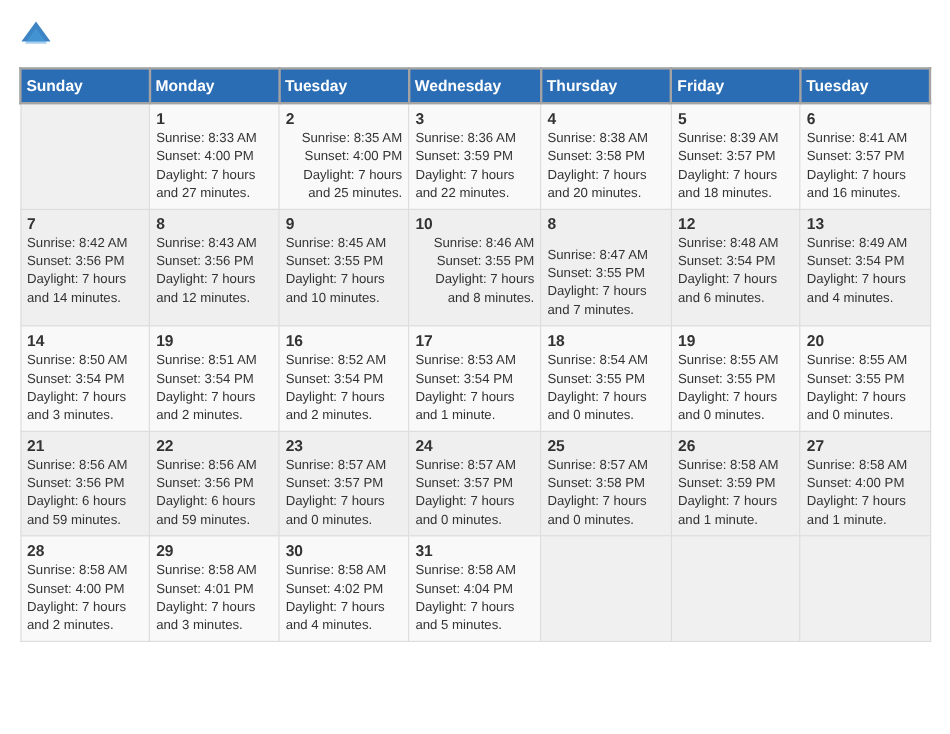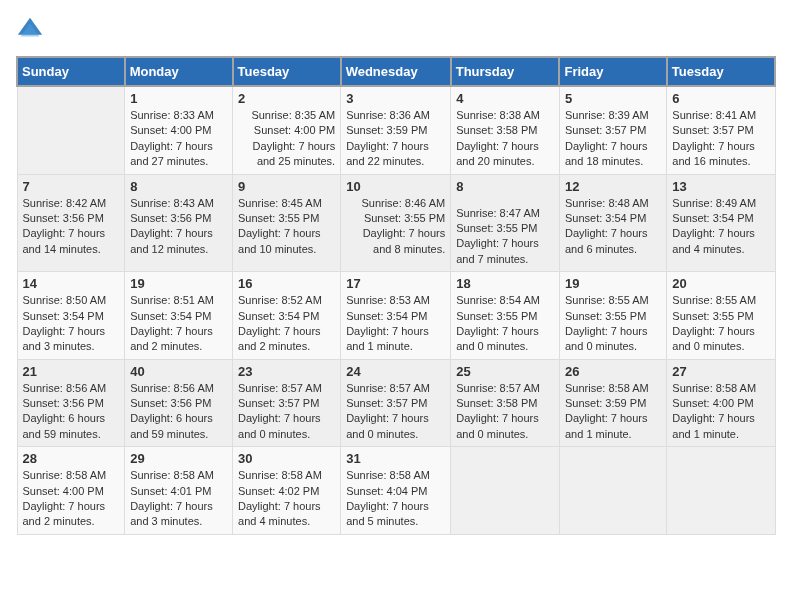--- a/index.html
+++ b/index.html
@@ -277,21 +277,21 @@
       </tr>
       <tr>
         <td>
           <span class="day-num">21</span>
           <div class="day-info" style="white-space: pre-line;">Sunrise: 8:56 AM
 Sunset: 3:56 PM
 Daylight: 6 hours
 and 59 minutes.</div>
         </td>
         <td>
-          <span class="day-num">40</span>
+          <span class="day-num">22</span>
           <div class="day-info" style="white-space: pre-line;">Sunrise: 8:56 AM
 Sunset: 3:56 PM
 Daylight: 6 hours
 and 59 minutes.</div>
         </td>
         <td>
           <span class="day-num">23</span>
           <div class="day-info" style="white-space: pre-line;">Sunrise: 8:57 AM
 Sunset: 3:57 PM
 Daylight: 7 hours

